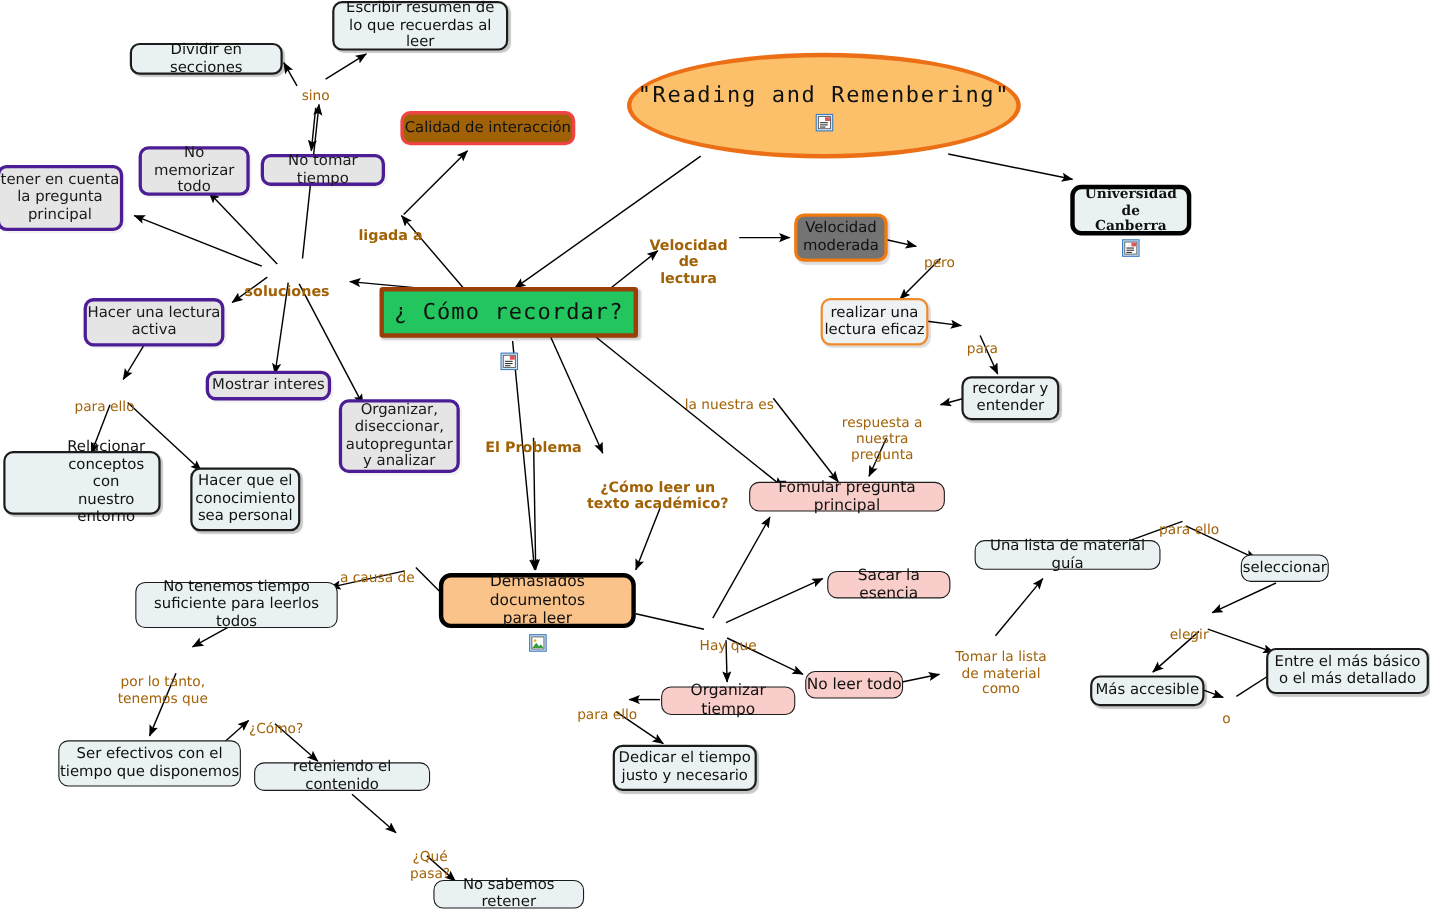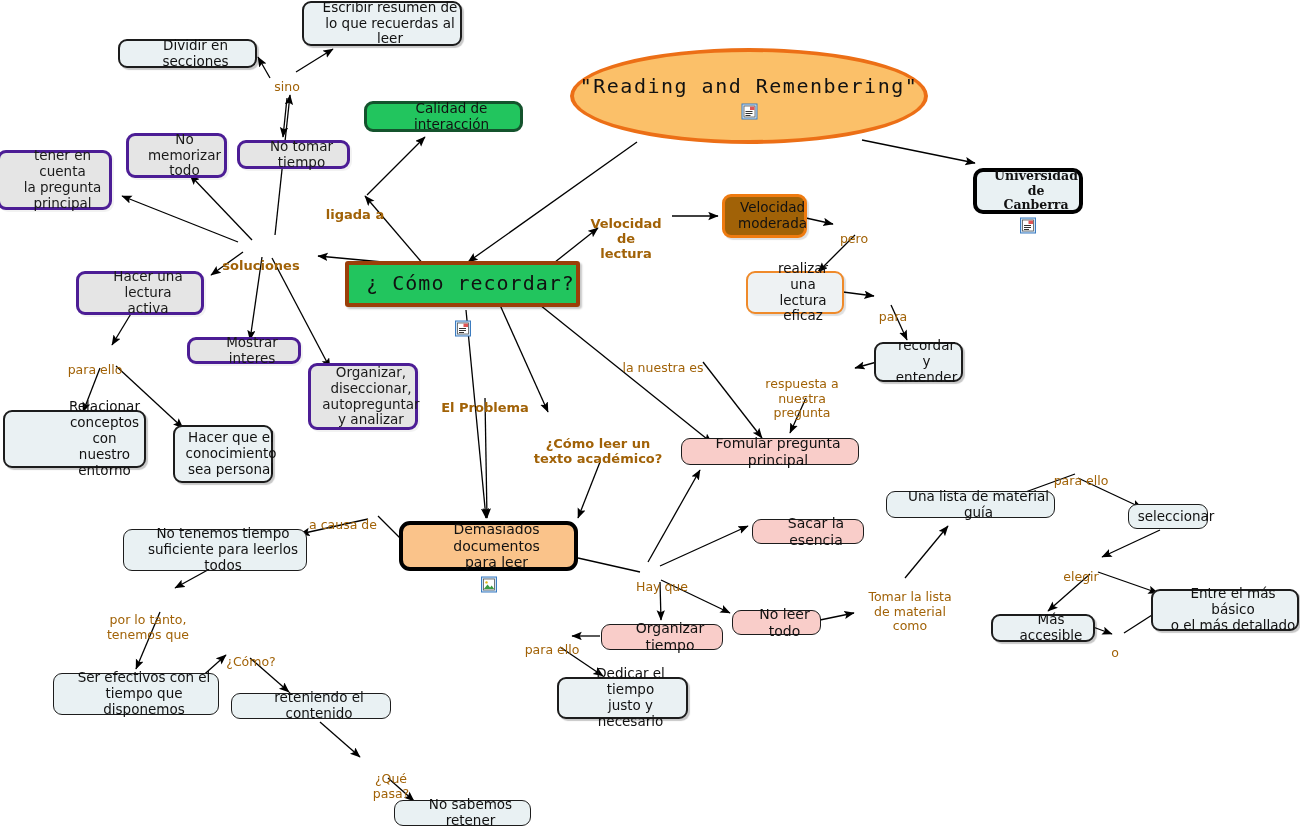--- a/index.html
+++ b/index.html
@@ -35,21 +35,20 @@
     align-items: center;
     justify-content: center;
     text-align: center;
     border-radius: 9px;
     line-height: 1.18;
     white-space: pre-line;
   }
   .node .label {
     display: block;
     padding: 0;
-    margin-left: 16px;
   }
   
   .st-teal {
     background: #e5e5e5;
     border: 3px solid #4c1d95;
     color: #1a1a1a;
     font-size: 13.5px;
     box-shadow: 2px 2px 0 rgba(0,0,0,0.05);
   }
   .st-grayblue {
@@ -59,27 +58,27 @@
     font-size: 13.5px;
     box-shadow: 2px 2px 1px rgba(0,0,0,0.22);
   }
   .st-plain {
     background: #e9f1f3;
     border: 1.6px solid #1c1c1c;
     color: #111;
     font-size: 13.5px;
   }
   .st-green {
-    background: #22c55e;
-    border: 3px solid #14532d;
+    background: #a16207;
+    border: 3px solid #ef4444;
     color: #111;
     font-size: 13.5px;
   }
   .st-orangeline {
-    background: #a16207;
+    background: #737373;
     border: 3.5px solid #ef7b10;
     color: #111;
     font-size: 13.5px;
     box-shadow: 2px 2px 1px rgba(0,0,0,0.13);
   }
   .st-orangeline-thin {
     background: #eef2f3;
     border: 2.5px solid #ef8a2a;
     color: #111;
     font-size: 13.5px;

